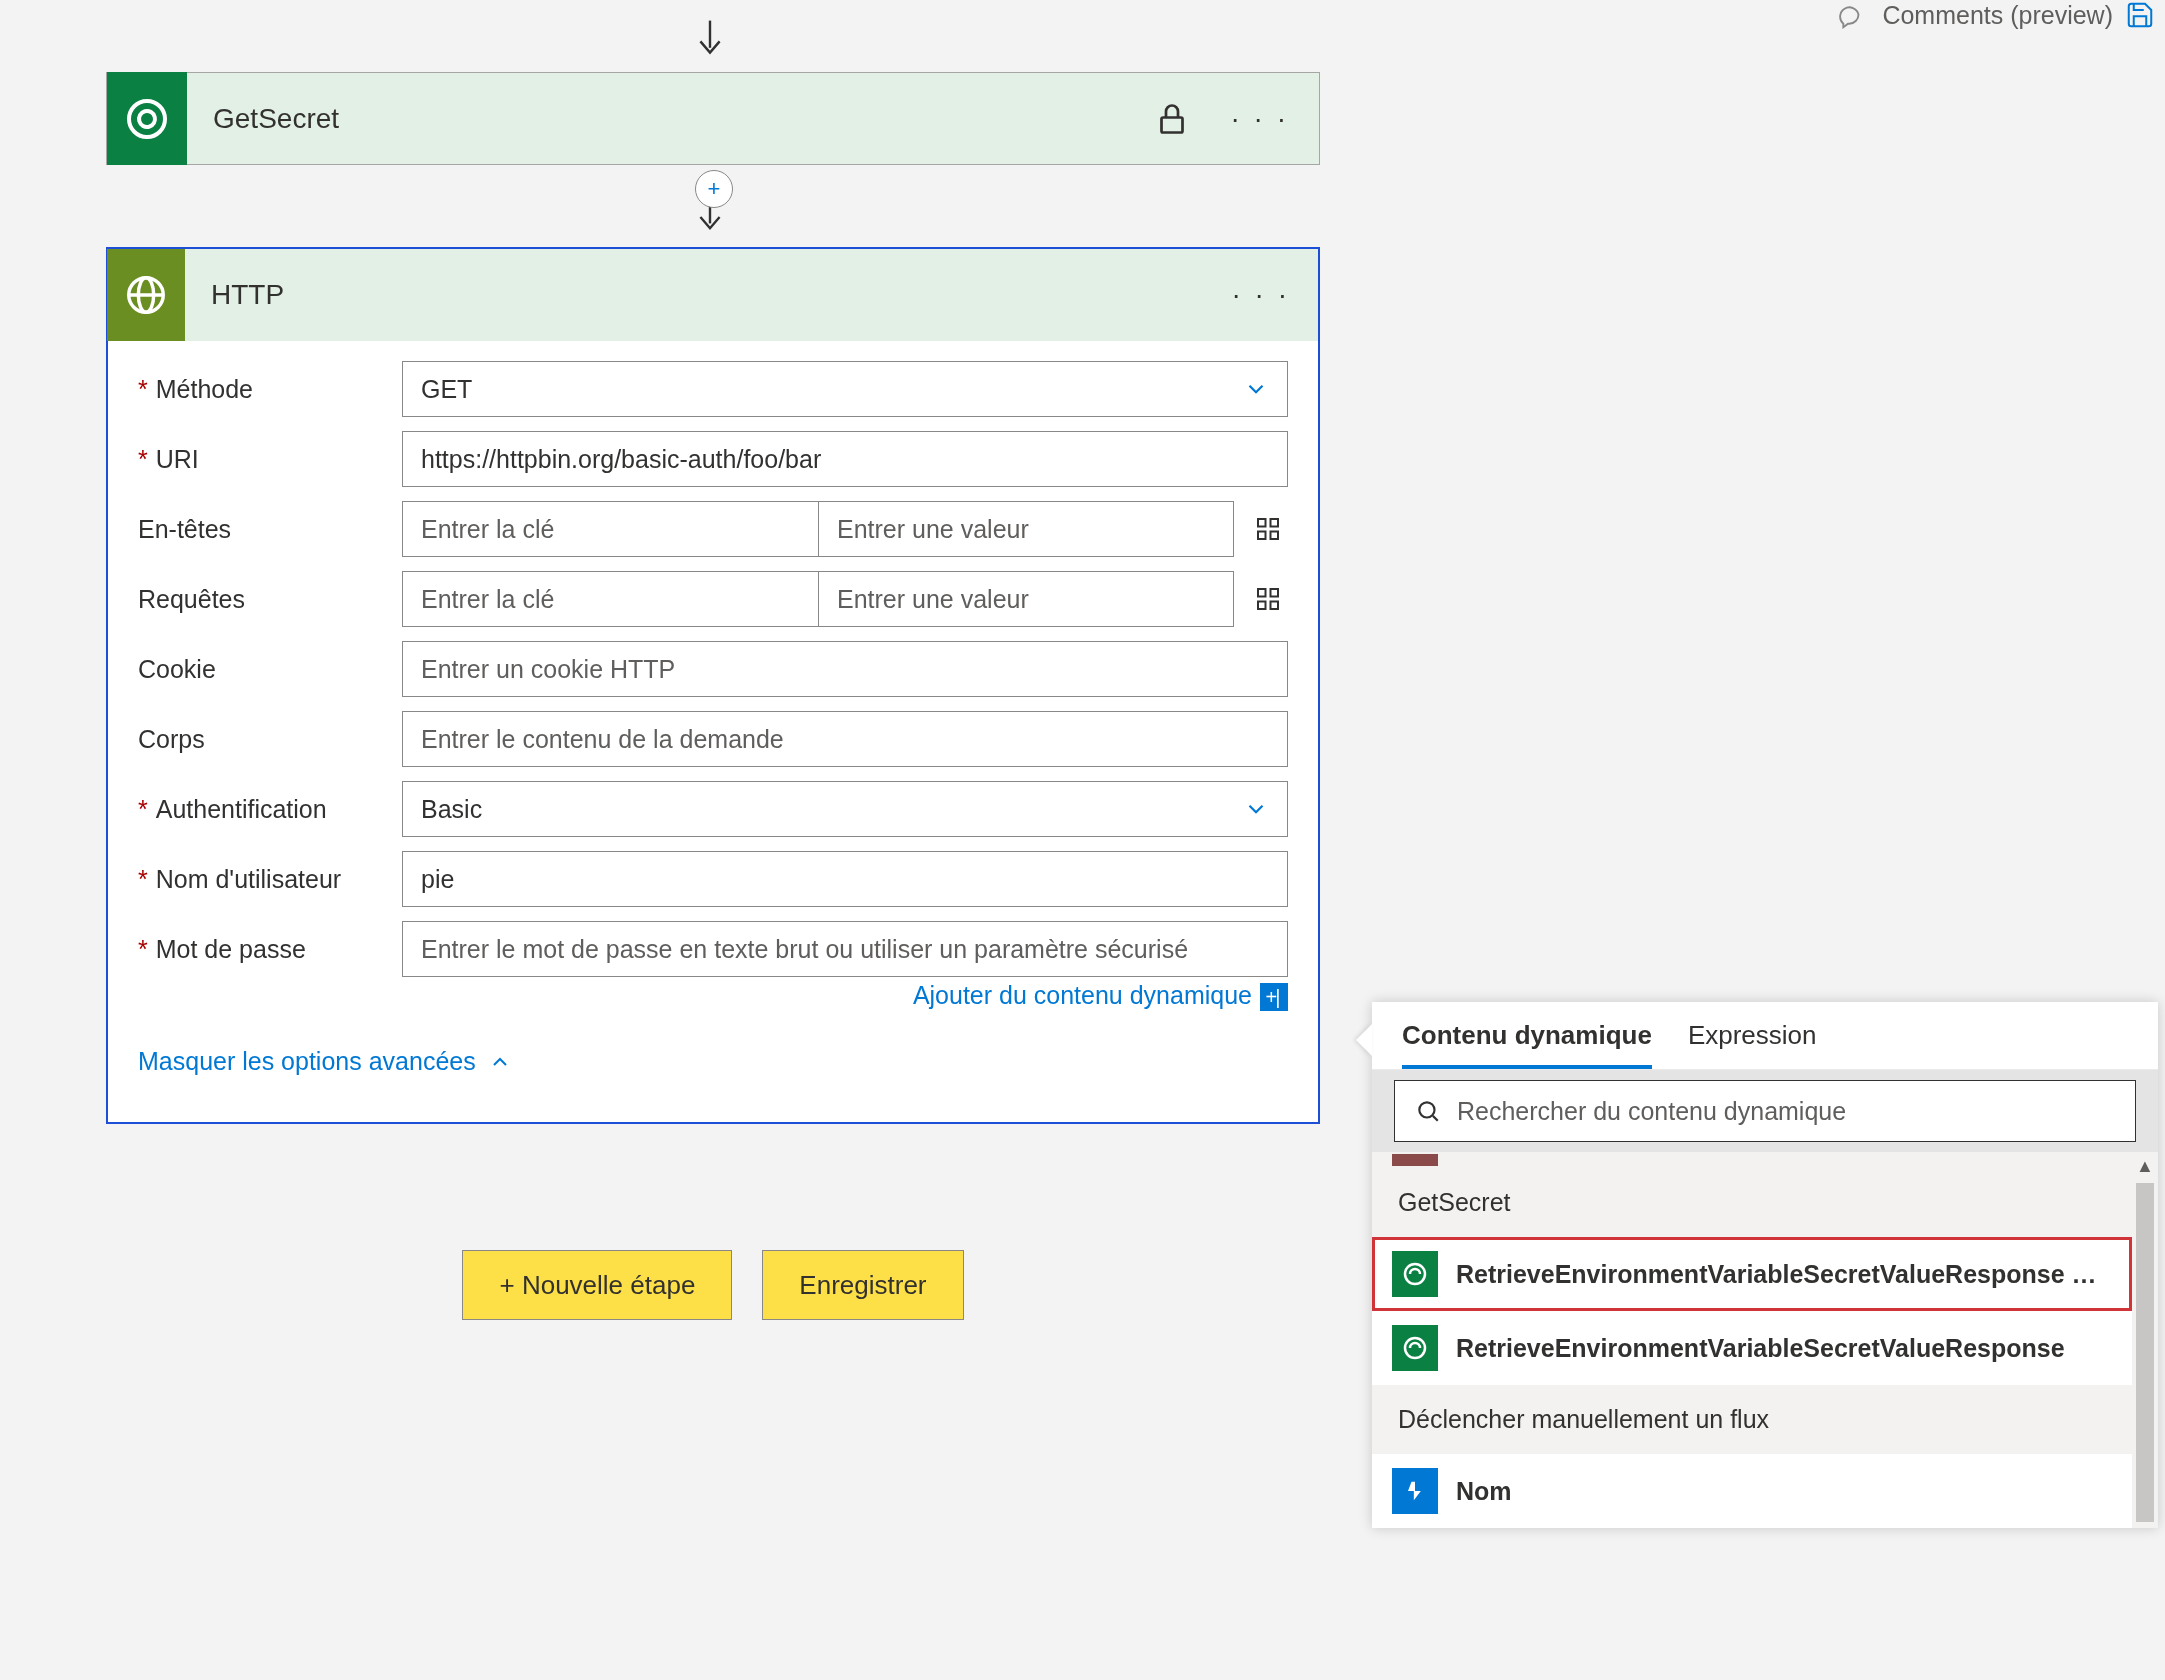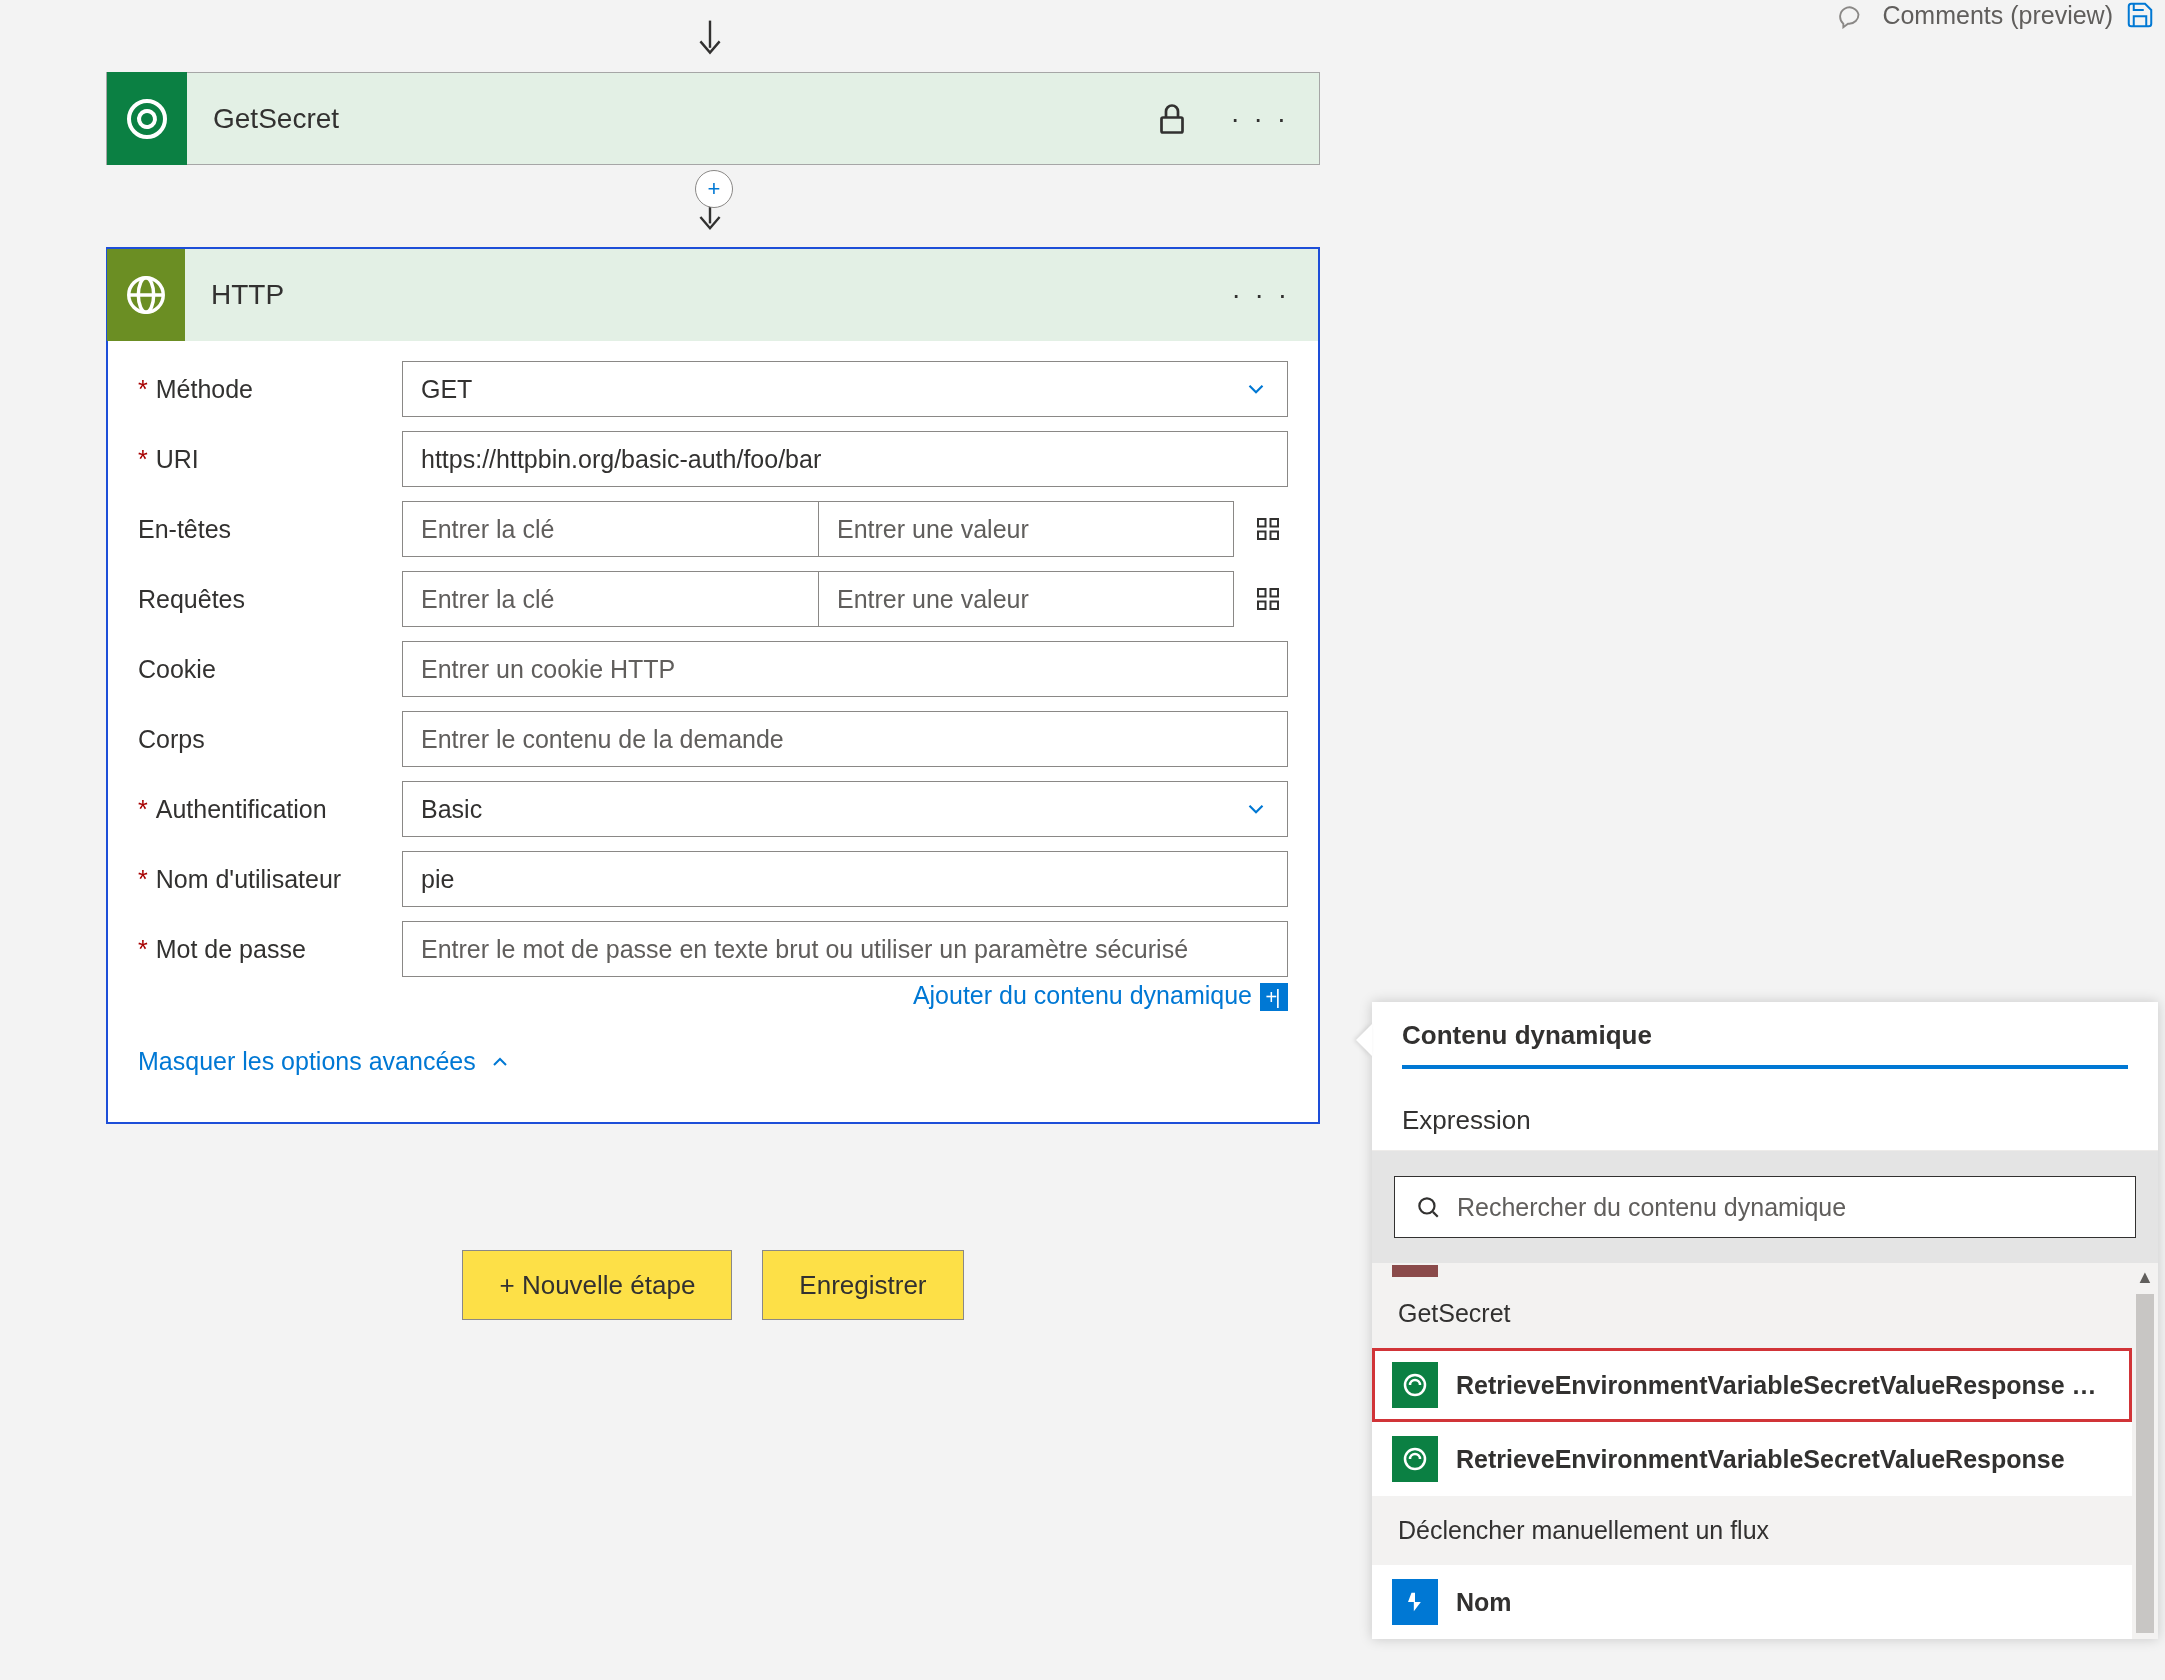--- a/index.html
+++ b/index.html
@@ -51,25 +51,25 @@
   .hide-adv { margin-top: 36px; margin-bottom: 16px; }
   .hide-adv a { color: #0078d4; font-size: 25px; text-decoration: none; cursor: pointer; display: inline-flex; align-items: center; gap: 12px; }
 
   
   .bottom-actions { position: absolute; left: 106px; top: 1250px; width: 1214px; display: flex; justify-content: center; gap: 30px; }
   .btn { height: 70px; padding: 0 36px; border: 1px solid #8a8886; background: #fde047; font-size: 26px; color: #323130; cursor: pointer; display: inline-flex; align-items: center; justify-content:center; }
 
   
   .dyn-popup { position: absolute; left: 1372px; top: 1002px; width: 786px; background: #fff; box-shadow: 0 0 12px rgba(0,0,0,.18); }
   .dyn-popup .caret { position: absolute; left: -16px; top: 22px; width: 0; height: 0; border-top: 16px solid transparent; border-bottom: 16px solid transparent; border-right: 16px solid #fff; filter: drop-shadow(-2px 0 2px rgba(0,0,0,.12)); }
-  .dyn-tabs { display: flex; padding: 18px 30px 0 30px; gap: 36px; border-bottom: 1px solid #edebe9; flex-direction: column; }
+  .dyn-tabs { display: flex; padding: 18px 30px 0 30px; gap: 36px; border-bottom: 1px solid #edebe9; }
   .dyn-tab { font-size: 26px; color: #323130; padding-bottom: 14px; cursor: pointer; }
   .dyn-tab.active { font-weight: 600; border-bottom: 4px solid #0078d4; }
   
-  .dyn-search-wrap { background: #e4e4e4; padding: 25px 22px; }
+  .dyn-search-wrap { background: #e4e4e4; padding: 10px 22px; }
   .dyn-search { background: #fff; border: 1.5px solid #323130; height: 62px; display: flex; align-items: center; padding: 0 20px; gap: 16px; }
   .dyn-search input { border: none; outline: none; flex: 1; font-size: 25px; color: #323130; }
   .dyn-search input::placeholder { color: #605e5c; }
   
   .dyn-scroll { position: relative; max-height: 480px; overflow: hidden; }
   .dyn-section-head { background: #f3f2f1; padding: 20px 26px; font-size: 25px; color: #323130; }
   .dyn-item { display: flex; align-items: center; padding: 14px 20px; gap: 18px; cursor: pointer; border-bottom: 0; }
   .dyn-item .ico { width: 46px; height: 46px; display: flex; align-items: center; justify-content: center; flex-shrink: 0; }
   .dyn-item .ico.green { background: #0b8043; }
   .dyn-item .ico.blue  { background: #0078d4; }

